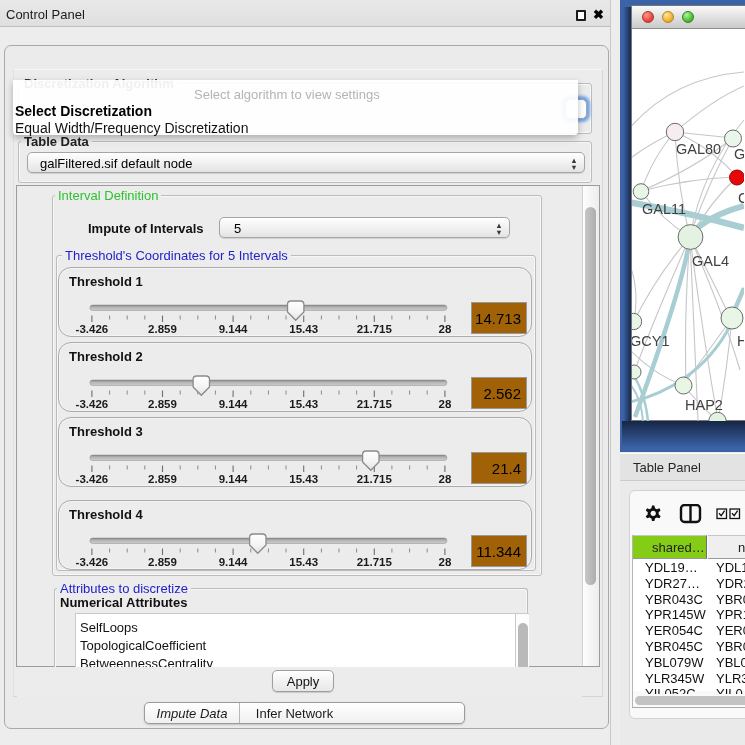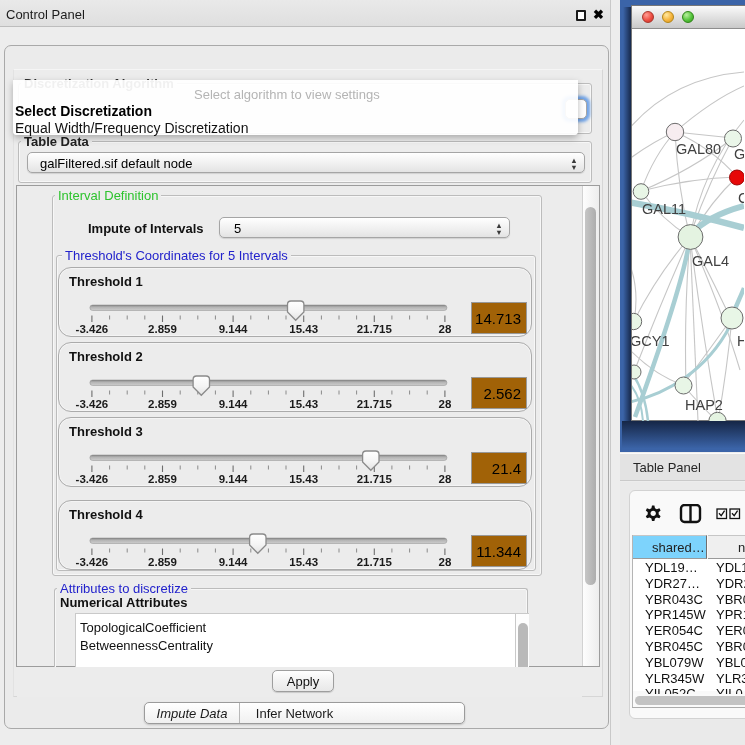--- a/index.html
+++ b/index.html
@@ -50,21 +50,21 @@
 #popup .it2 { position:absolute; left:2px; top:40px; font-size:14px; color:#111; }
 
 #gutter { left:610px; top:0; width:10px; height:745px; background:#ededed; border-left:1px solid #c9c9c9; }
 #bluebg { left:620px; top:0; width:125px; height:452px; background:#3b64a8; }
 #netwin { left:631px; top:5px; width:114px; height:416px; background:#fff; border:1px solid #777; border-right:none;  }
 #nettitle { position:absolute; left:0; top:0; width:100%; height:23px; background:linear-gradient(#fafafa,#c9c9c9); border-bottom:1px solid #8e8e8e; }
 .tl { position:absolute; top:5px; width:12px; height:12px; border-radius:50%; }
 #tpbar { left:620px; top:453px; width:125px; height:28px; background:#e3e3e3; border-top:1px solid #fafafa; border-bottom:1px solid #cacaca; font-size:13px; color:#262626; }
 #tparea { left:620px; top:482px; width:125px; height:263px; background:#eaeaea; }
 #tpcard { left:629px; top:490px; width:120px; height:229px; background:#f9f9f9; border:1px solid #d2d2d2; border-radius:6px 0 0 6px; }
-.hdrc1 { position:absolute; left:633px; top:535px; width:74px; height:24px; background:#7dd3fc; border-top:1px solid #c6c6c6; border-right:1.5px solid #6f6f6f; border-bottom:1px solid #9a9a9a; font-size:13px; color:#222;text-align:center; }
+.hdrc1 { position:absolute; left:633px; top:535px; width:74px; height:24px; background:#84cc16; border-top:1px solid #c6c6c6; border-right:1.5px solid #6f6f6f; border-bottom:1px solid #9a9a9a; font-size:13px; color:#222;text-align:center; }
 .hdrc2 { position:absolute; left:708px; top:535px; width:37px; height:24px; background:#efefef; border-top:1px solid #c6c6c6; border-bottom:1px solid #9a9a9a; font-size:13px; color:#222; }
 .trow { position:absolute; font-size:13px; color:#111; white-space:pre; }
 #hsb { left:633px; top:694px; width:112px; height:13px; background:#fafafa; }
 #hsb .th { position:absolute; left:2px; top:1.5px; width:120px; height:9px; border-radius:4.5px; background:#c3c3c3; }
 #tblbot { left:632px; top:707px; width:113px; height:1px; background:#ababab; }
 </style></head>
 <body>
 <div id="stage">
 
 <div class="abs" id="cptitle">
@@ -290,20 +290,21 @@
         <text x="385.9" y="64.5" font-family="Liberation Sans" font-size="11.5" font-weight="bold" fill="#1a1a1a" text-anchor="middle">28</text>
         <path d="M 190.6 36.5 L 190.6 44 L 198.8 52.3 L 207.0 44 L 207.0 36.5 Q 207.0 33 203.5 33 L 194.1 33 Q 190.6 33 190.6 36.5 Z" fill="url(#thm)" stroke="#8a8a8a" stroke-width="1.3"></path>
       </svg>
       <div class="vbox">11.344</div>
     </div>
 
 <div class="abs grp" style="left:54px;top:588px;width:474px;height:85px;border-bottom:none;"></div>
 <div class="grptitle" style="left:57px;top:581px;color:#2222cc;">Attributes to discretize</div>
 <div class="abs" style="left:60px;top:595px;font-size:13px;font-weight:bold;color:#111;">Numerical Attributes</div>
 <div class="abs" id="numlist">
+      <div>SelfLoops</div>
       <div>TopologicalCoefficient</div>
       <div>BetweennessCentrality</div>
     </div>
 <div class="abs" id="listsb">
       <div class="th"></div>
     </div>
 <div class="abs" style="left:17px;top:667px;width:565px;height:30px;background:#ececec;"></div>
 <div class="aquabtn" style="left:272px;top:670px;width:62px;height:22px;padding-top:3px;">Apply</div>
 
 <div class="seg" id="bottabs">

